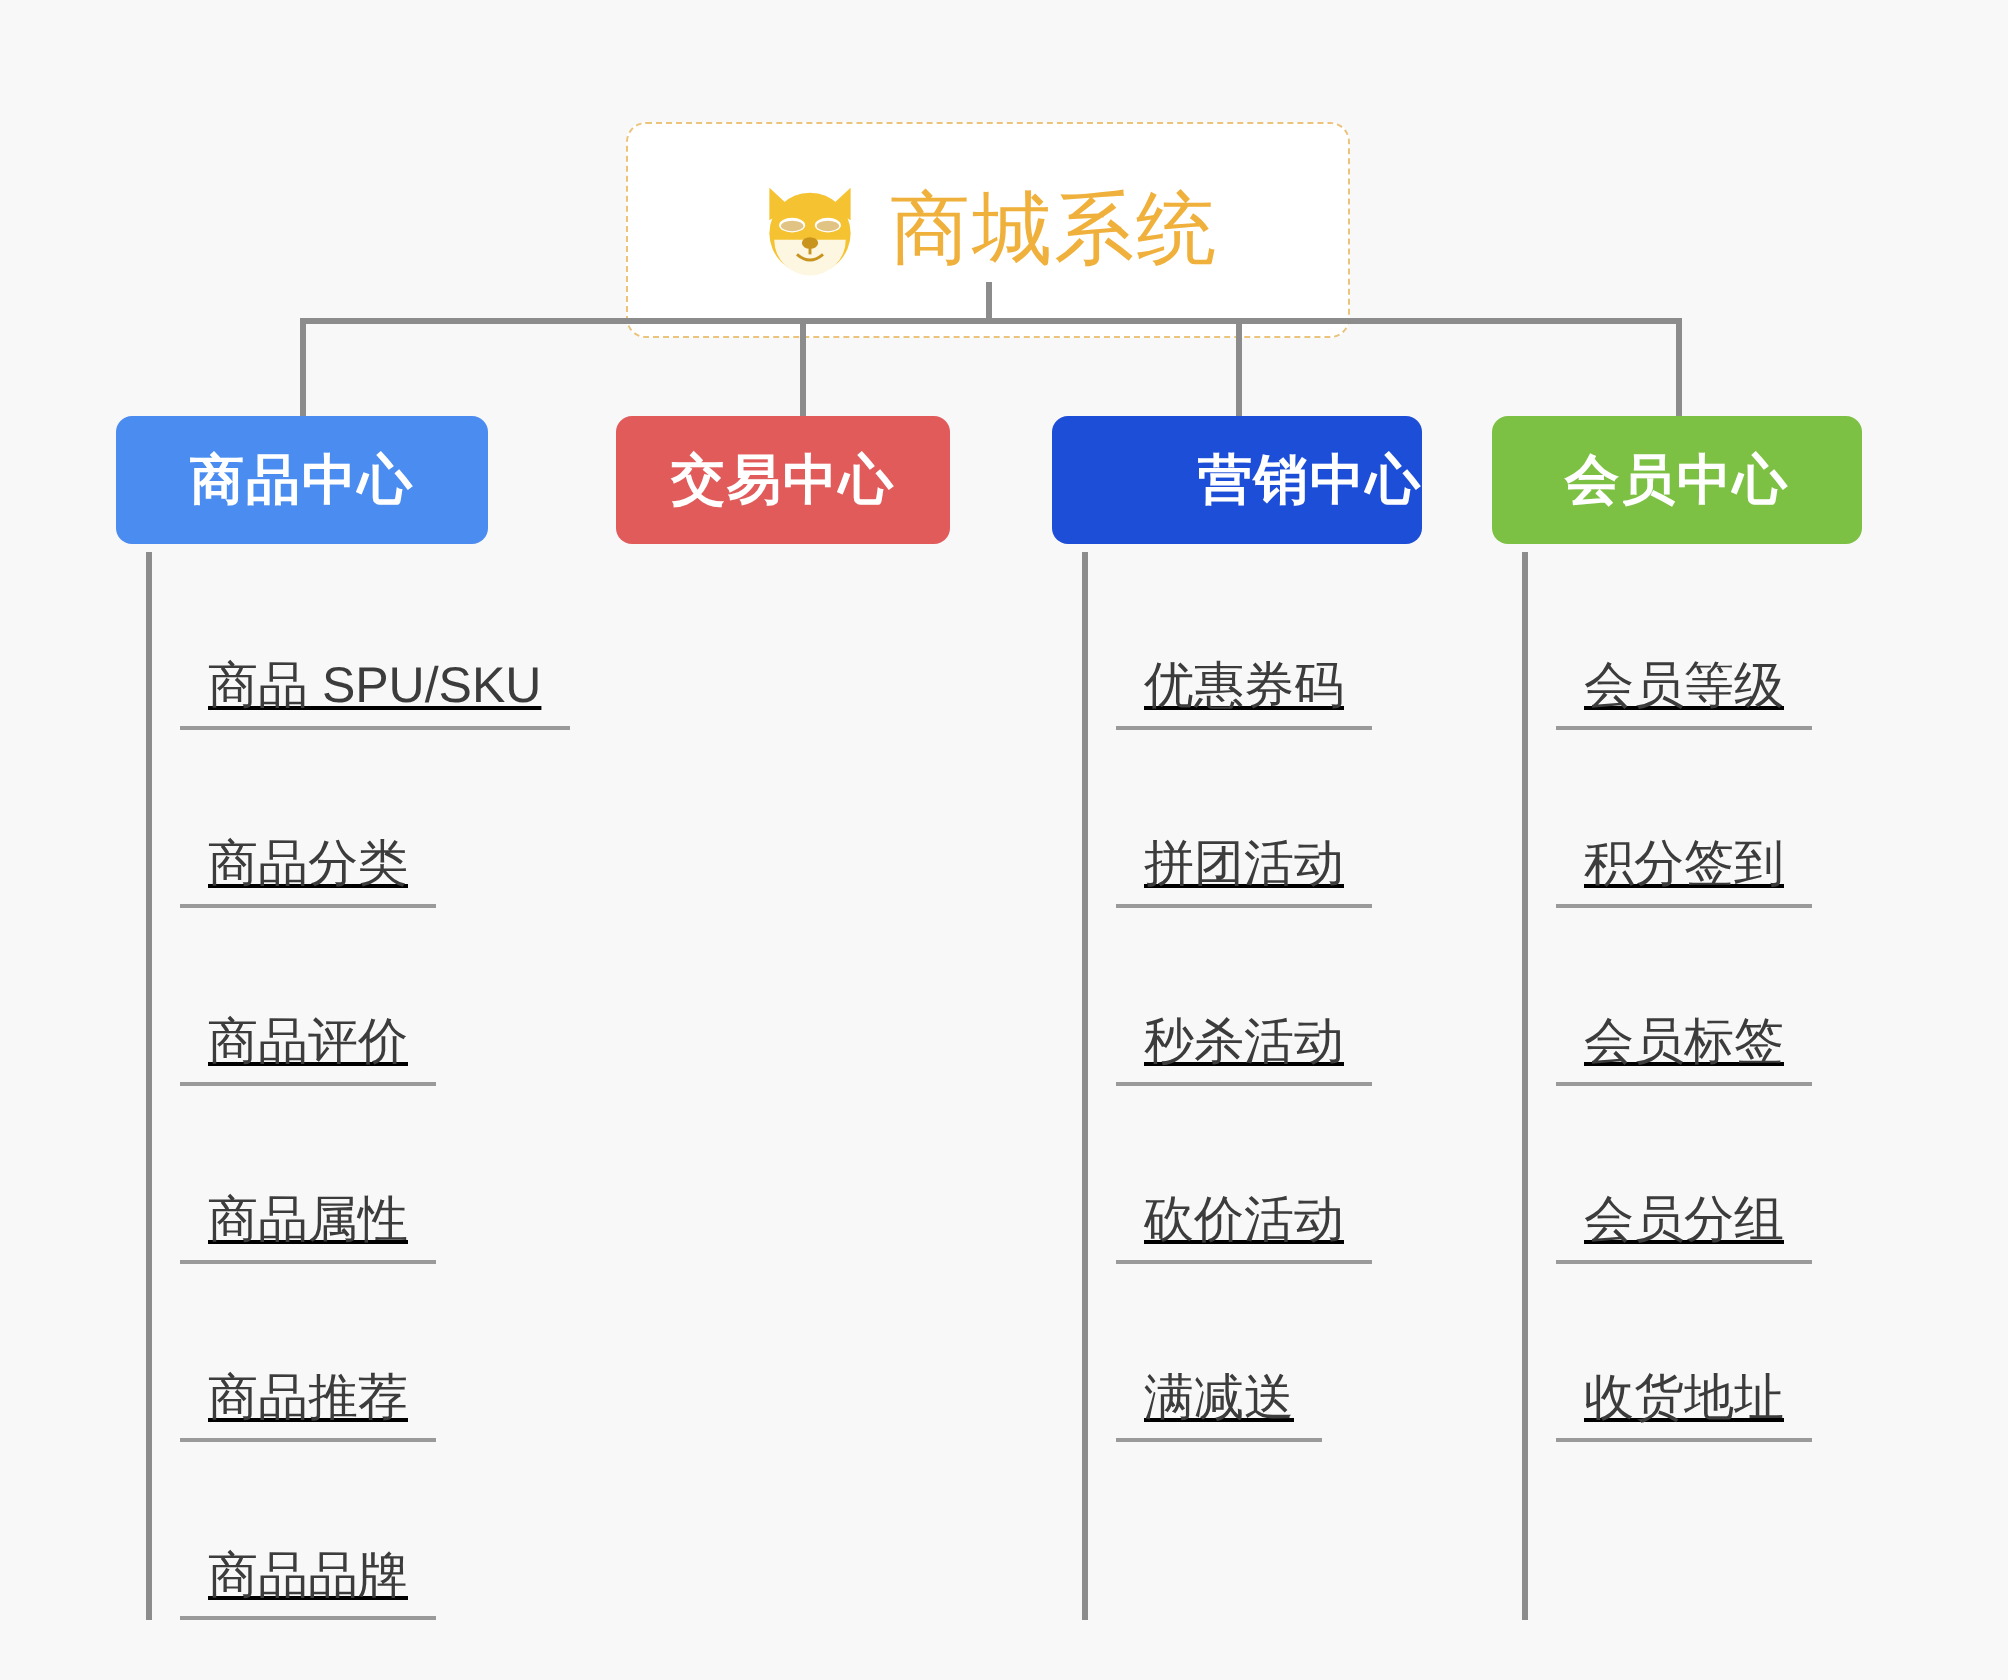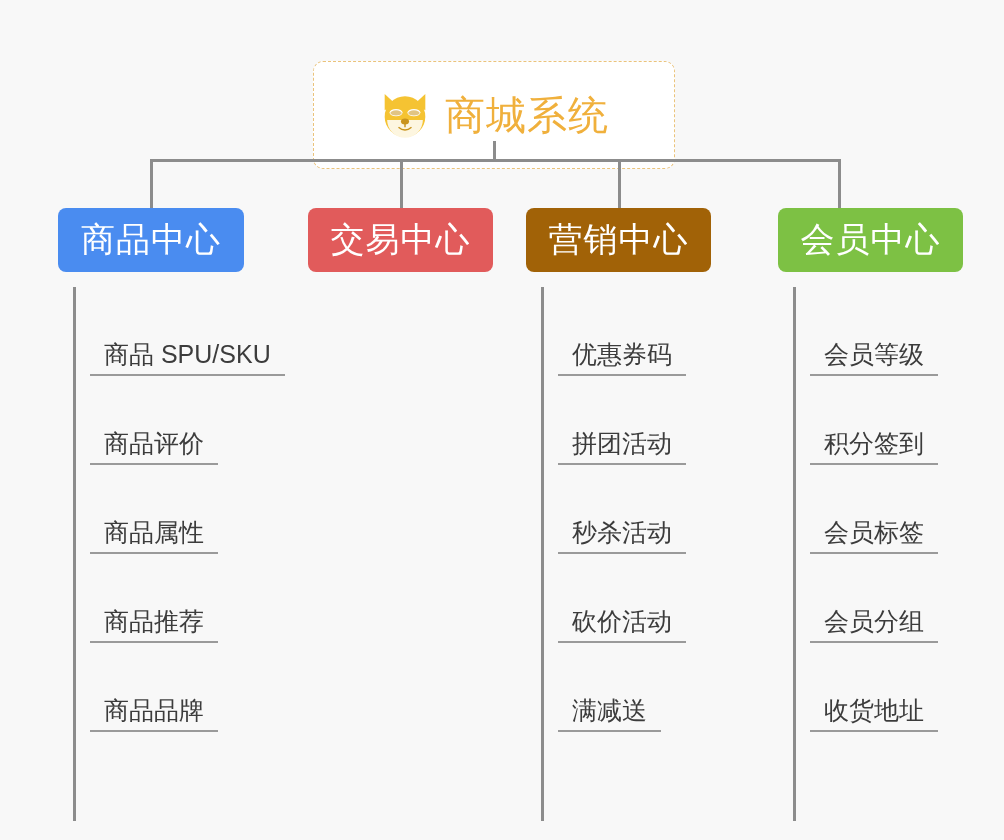--- a/index.html
+++ b/index.html
@@ -42,27 +42,29 @@
   .conn{position:absolute;background:#8C8C8C;}
 
   
   .column{position:absolute;top:208px;}
   .col-header{
     height:64px;
     box-sizing:border-box;
     border-radius:8px;
     display:flex;align-items:center;justify-content:center;
     color:#FFFFFF;
-    font-size:34px;
+    font-size:27px;
     letter-spacing:1px;
     white-space:nowrap;
+    font-weight:bold;
   }
   .col-body{
     position:relative;
-    margin-top:15px;
+    margin-top:4px;
+    text-decoration:underline;
   }
   .spine{
     position:absolute;
     left:15px;top:0;
     width:3px;
     background:#8C8C8C;
   }
   .leaf{
     position:relative;
     height:89px;
@@ -115,42 +117,45 @@
   <div class="column" style="left:58px;width:212px;">
     <div class="col-header" style="width: 186px; background: rgb(74, 140, 240);">
       <span>商品中心</span>
     </div>
     <div class="col-body">
       <div class="spine" style="height: 534px; background: rgb(140, 140, 140);"></div>
       <div class="leaf">
           <span class="leaf-text">商品 SPU/SKU</span>
         </div>
       <div class="leaf">
+          <span class="leaf-text">商品分类</span>
+        </div>
+      <div class="leaf">
           <span class="leaf-text">商品评价</span>
         </div>
       <div class="leaf">
           <span class="leaf-text">商品属性</span>
         </div>
       <div class="leaf">
           <span class="leaf-text">商品推荐</span>
         </div>
       <div class="leaf">
           <span class="leaf-text">商品品牌</span>
         </div>
     </div>
   </div>
 
   <div class="column" style="left:308px;width:190px;">
-    <div class="col-header" style="width: 185px; background: rgb(225, 91, 91);">
+    <div class="col-header" style="width: 167px; background: rgb(225, 91, 91);">
       <span>交易中心</span>
     </div>
   </div>
 
   <div class="column" style="left:526px;width:190px;">
-    <div class="col-header" style="width: 185px; background: #a16207;">
+    <div class="col-header" style="width: 185px; background: #1d4ed8; justify-content: flex-end;">
       <span>营销中心</span>
     </div>
     <div class="col-body">
       <div class="spine" style="height: 534px; background: rgb(140, 140, 140);"></div>
       <div class="leaf">
           <span class="leaf-text">优惠券码</span>
         </div>
       <div class="leaf">
           <span class="leaf-text">拼团活动</span>
         </div>
@@ -159,21 +164,21 @@
         </div>
       <div class="leaf">
           <span class="leaf-text">砍价活动</span>
         </div>
       <div class="leaf">
           <span class="leaf-text">满减送</span>
         </div>
     </div>
   </div>
 
-  <div class="column" style="left:778px;width:190px;">
+  <div class="column" style="left:746px;width:190px;">
     <div class="col-header" style="width: 185px; background: rgb(125, 193, 68);">
       <span>会员中心</span>
     </div>
     <div class="col-body">
       <div class="spine" style="height: 534px; background: rgb(140, 140, 140);"></div>
       <div class="leaf">
           <span class="leaf-text">会员等级</span>
         </div>
       <div class="leaf">
           <span class="leaf-text">积分签到</span>

